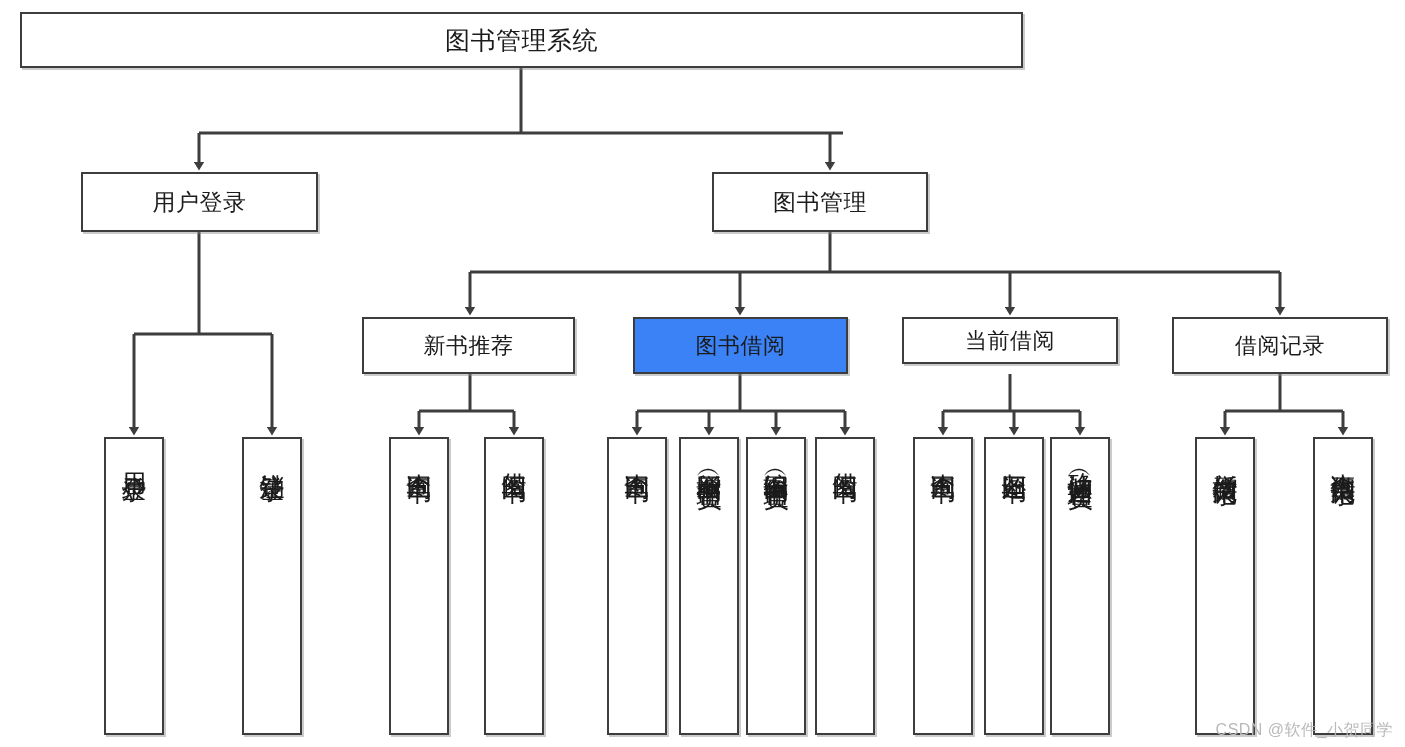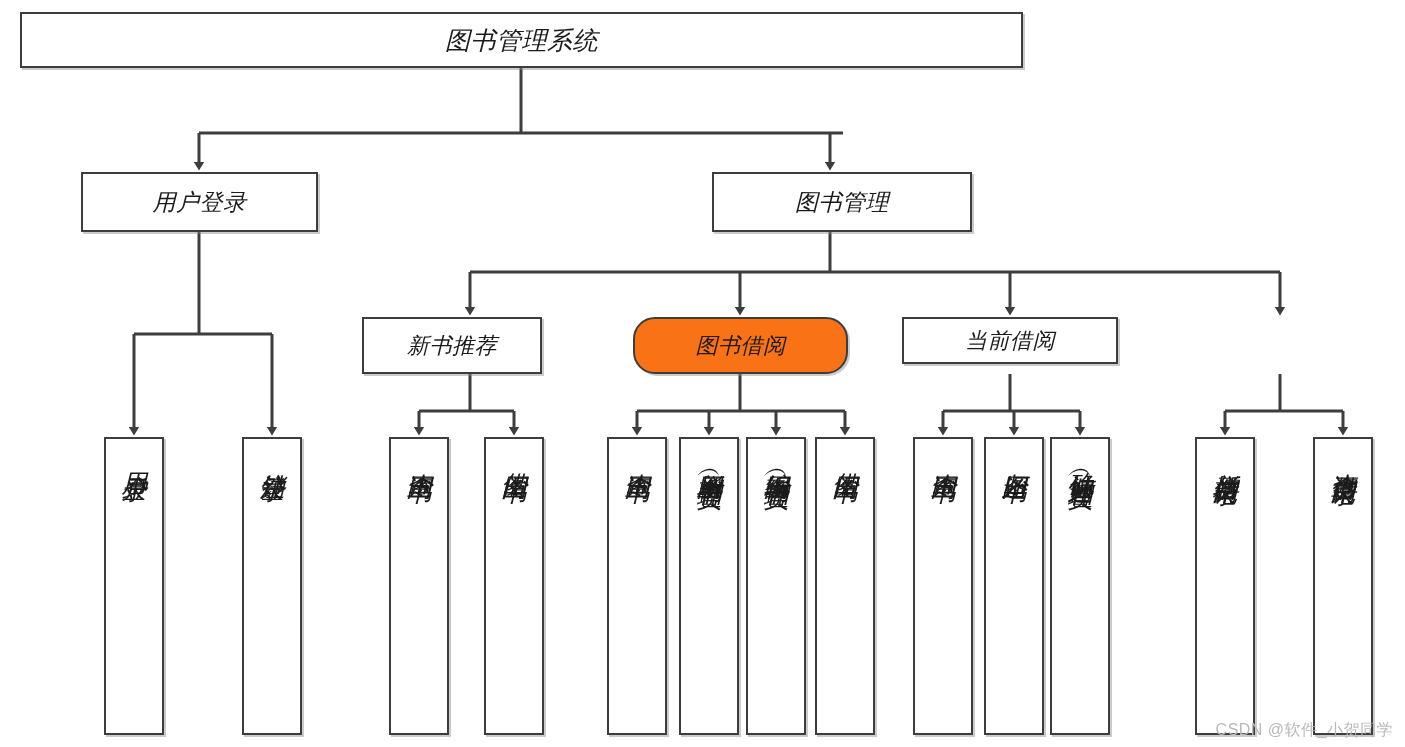--- a/index.html
+++ b/index.html
@@ -19,21 +19,20 @@
     position:absolute;
     background:#ffffff;
     border:2px solid #3d3d3d;
     box-sizing:border-box;
     box-shadow:2px 2px 0 0 rgba(140,140,140,0.45);
     display:flex;
     align-items:center;
     justify-content:center;
     color:#1b1b1b;
     z-index:3;
-    font-style:italic;
   }
   .node .lbl{
     display:block;
     white-space:pre;
     line-height:1.06;
     letter-spacing:0.5px;
   }
   
   .node.root{font-size:25px;}
   
@@ -123,32 +122,35 @@
     </g>
   </svg>
 
   <div class="node root" style="left: 20px; top: 12px; width: 1003px; height: 56px; background: rgb(255, 255, 255); border-color: rgb(61, 61, 61); color: rgb(27, 27, 27);">
     <span class="lbl">图书管理系统</span>
   </div>
 
   <div class="node lvl1" style="left: 81px; top: 172px; width: 237px; height: 60px; background: rgb(255, 255, 255); border-color: rgb(61, 61, 61); color: rgb(27, 27, 27);">
     <span class="lbl">用户登录</span>
   </div>
-  <div class="node lvl1" style="left: 712px; top: 172px; width: 260px; height: 60px; background: rgb(255, 255, 255); border-color: rgb(61, 61, 61); color: rgb(27, 27, 27);">
+  <div class="node lvl1" style="left: 712px; top: 172px; width: 216px; height: 60px; background: rgb(255, 255, 255); border-color: rgb(61, 61, 61); color: rgb(27, 27, 27);">
     <span class="lbl">图书管理</span>
   </div>
 
-  <div class="node lvl2" style="left: 362px; top: 317px; width: 180px; height: 57px; background: rgb(255, 255, 255); border-color: rgb(61, 61, 61); color: rgb(27, 27, 27);">
+  <div class="node lvl2" style="left: 362px; top: 317px; width: 213px; height: 57px; background: rgb(255, 255, 255); border-color: rgb(61, 61, 61); color: rgb(27, 27, 27);">
     <span class="lbl">新书推荐</span>
   </div>
-  <div class="node lvl2" style="left: 633px; top: 317px; width: 215px; height: 57px; background: #f97316; border-color: rgb(61, 61, 61); color: rgb(27, 27, 27); border-radius: 22px;">
+  <div class="node lvl2" style="left: 633px; top: 317px; width: 215px; height: 57px; background: #3b82f6; border-color: rgb(61, 61, 61); color: rgb(27, 27, 27);">
     <span class="lbl">图书借阅</span>
   </div>
   <div class="node lvl2" style="left: 902px; top: 317px; width: 216px; height: 47px; background: rgb(255, 255, 255); border-color: rgb(61, 61, 61); color: rgb(27, 27, 27);">
     <span class="lbl">当前借阅</span>
+  </div>
+  <div class="node lvl2" style="left: 1172px; top: 317px; width: 216px; height: 57px; background: rgb(255, 255, 255); border-color: rgb(61, 61, 61); color: rgb(27, 27, 27);">
+    <span class="lbl">借阅记录</span>
   </div>
 
   <div class="node leaf" style="left: 104px; top: 437px; width: 60px; height: 298px; background: rgb(255, 255, 255); border-color: rgb(61, 61, 61); color: rgb(27, 27, 27);">
     <span class="lbl">用户登录</span>
   </div>
   <div class="node leaf" style="left: 242px; top: 437px; width: 60px; height: 298px; background: rgb(255, 255, 255); border-color: rgb(61, 61, 61); color: rgb(27, 27, 27);">
     <span class="lbl">注销登录</span>
   </div>
   <div class="node leaf" style="left: 389px; top: 437px; width: 60px; height: 298px; background: rgb(255, 255, 255); border-color: rgb(61, 61, 61); color: rgb(27, 27, 27);">
     <span class="lbl">查询图书</span>

